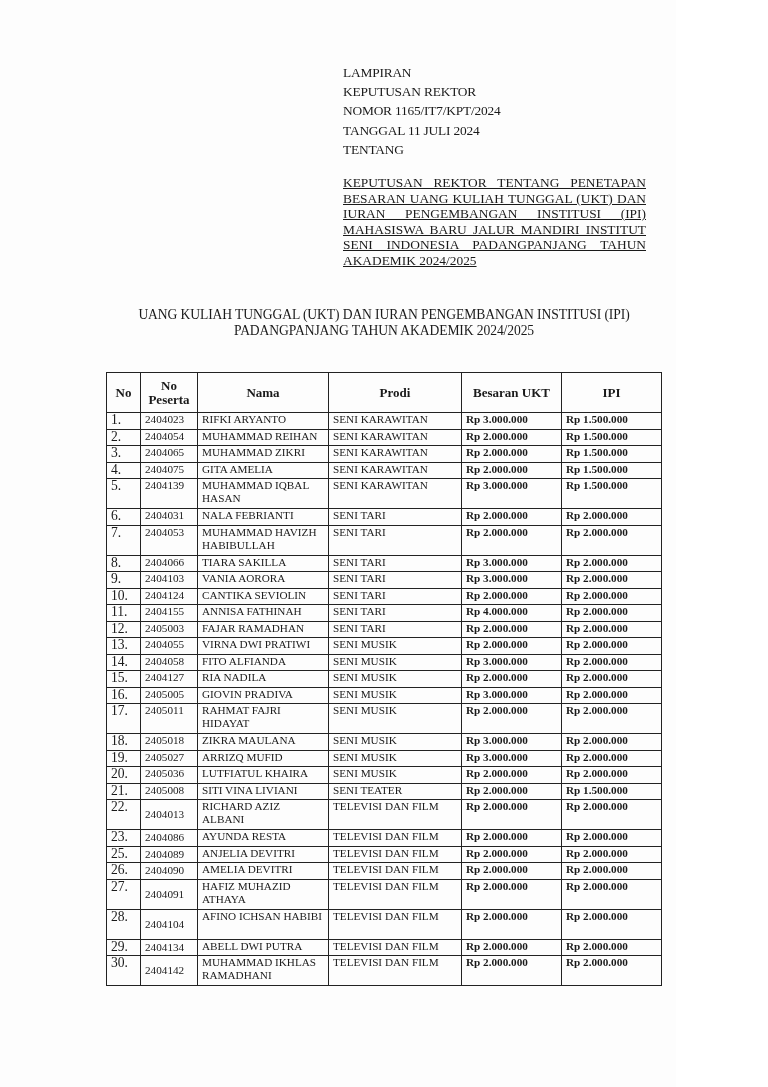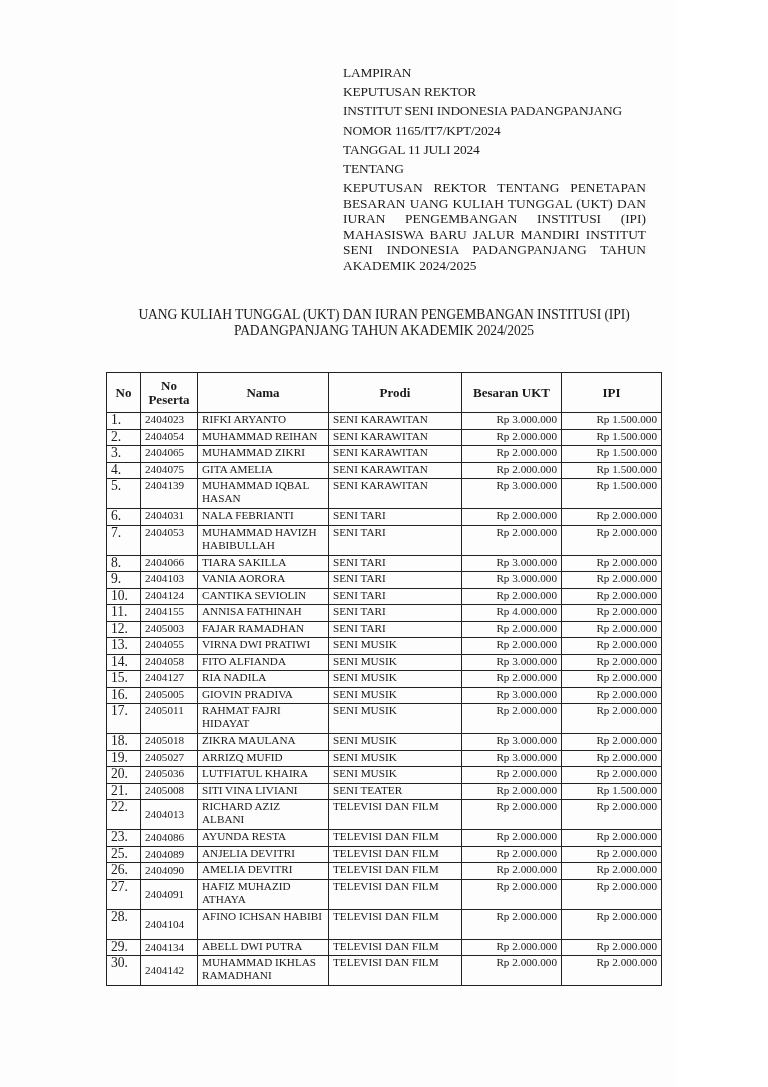--- a/index.html
+++ b/index.html
@@ -33,21 +33,22 @@
       display: block;
       white-space: nowrap;
       letter-spacing: -0.2px;
     }
     .lampiran .tentang-body {
       display: block;
       text-align: justify;
       text-align-last: left;
       font-size: 13.4px;
       line-height: 15.5px;
-      margin-top: 2px;
+      margin-top: 16px;
+      text-decoration: underline;
     }
     .table-title {
       position: absolute;
       left: 110px;
       top: 307px;
       width: 548px;
       text-align: center;
       font-size: 13.6px;
       line-height: 15.6px;
       letter-spacing: -0.1px;
@@ -89,35 +90,35 @@
       font-size: 13.6px;
       vertical-align: bottom;
       padding-left: 4px;
       padding-bottom: 0;
     }
     td.peserta { text-align: left; padding-left: 6px; }
     td.nama { text-align: left; }
     td.prodi { text-align: left; vertical-align: middle; }
     tr.prodi-top td.prodi { vertical-align: top; }
     td.money {
-      text-align: right;
+      text-align: left;
       vertical-align: middle;
+      font-weight: bold;
     }
     tr.tall td.peserta { vertical-align: top; }
     tr.tall-mid td.peserta { vertical-align: middle; }
   </style>
 </head>
 <body>
 
 <div class="page">
 
   <div class="lampiran">
     <span class="line">LAMPIRAN</span>
     <span class="line">KEPUTUSAN REKTOR</span>
-    <span class="line">INSTITUT SENI INDONESIA PADANGPANJANG</span>
     <span class="line">NOMOR 1165/IT7/KPT/2024</span>
     <span class="line">TANGGAL 11 JULI 2024</span>
     <span class="line">TENTANG</span>
     <span class="tentang-body">KEPUTUSAN REKTOR TENTANG PENETAPAN BESARAN UANG KULIAH TUNGGAL (UKT) DAN IURAN PENGEMBANGAN INSTITUSI (IPI) MAHASISWA BARU JALUR MANDIRI INSTITUT SENI INDONESIA PADANGPANJANG TAHUN AKADEMIK 2024/2025</span>
   </div>
 
   <div class="table-title">
     <span class="line">UANG KULIAH TUNGGAL (UKT) DAN IURAN PENGEMBANGAN INSTITUSI (IPI)</span>
     <span class="line">PADANGPANJANG TAHUN AKADEMIK 2024/2025</span>
   </div>

